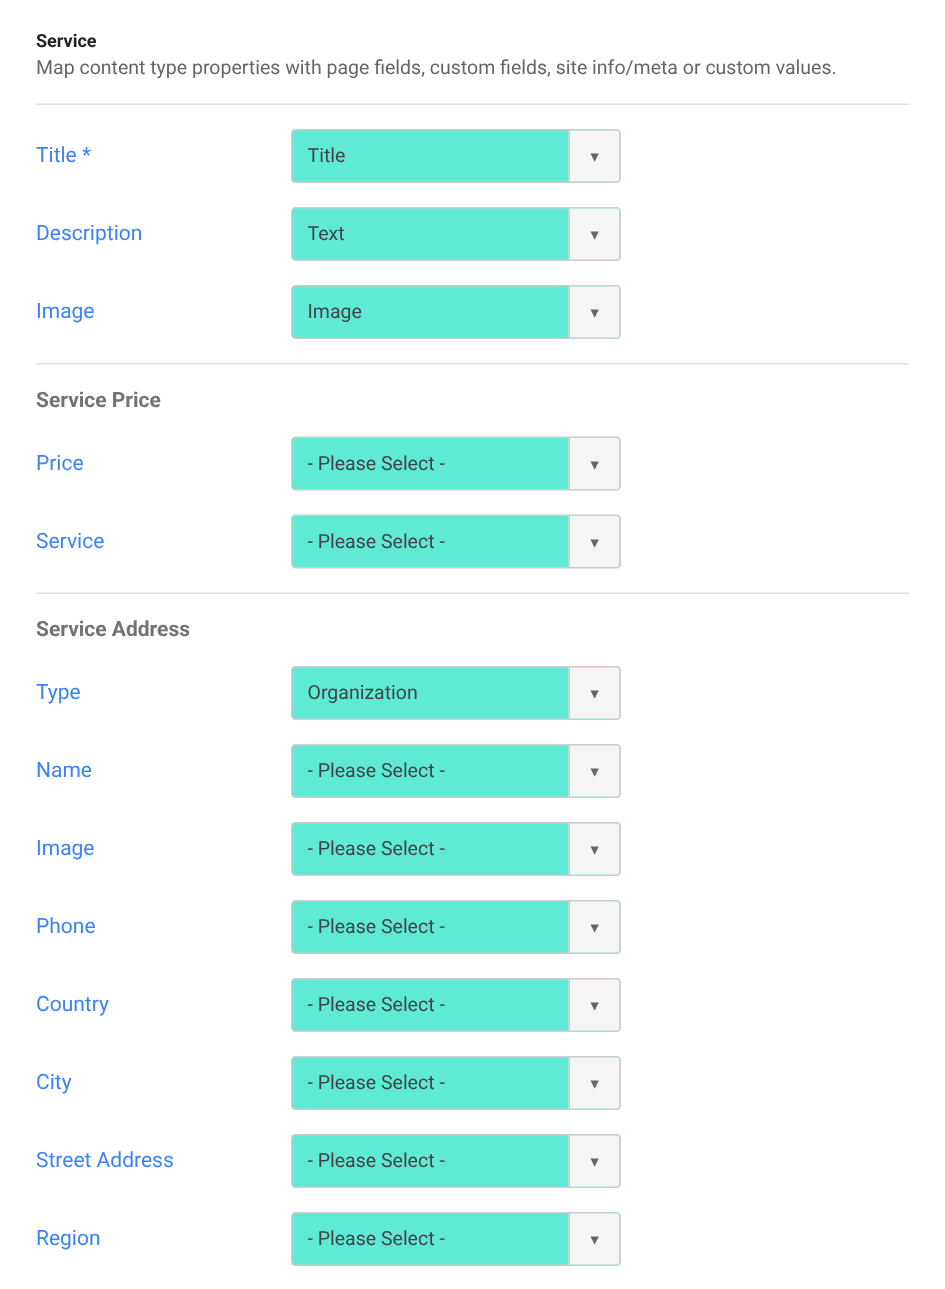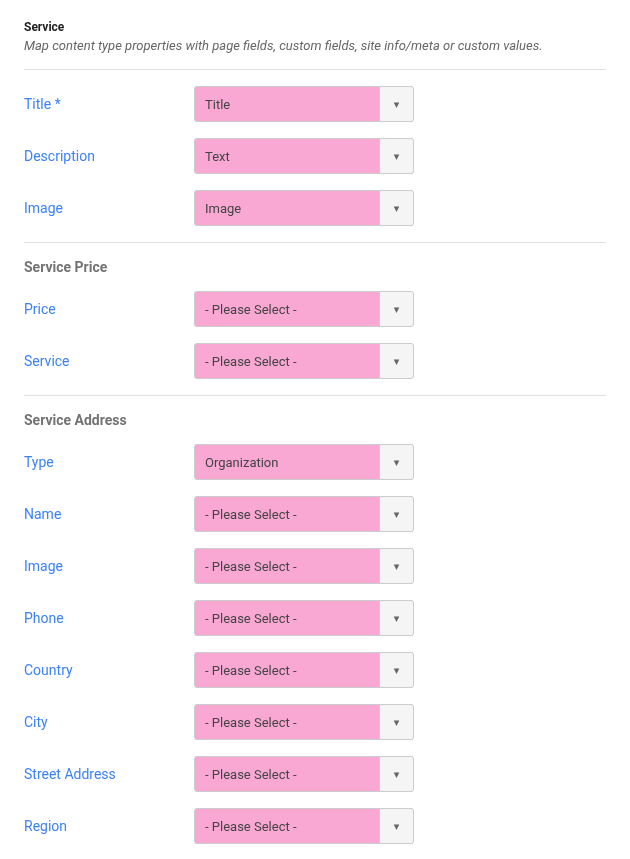--- a/index.html
+++ b/index.html
@@ -25,21 +25,20 @@
       font-size: 12px;
       font-weight: 700;
       color: #222;
       margin-bottom: 4px;
     }
 
     .page-subtitle {
       font-size: 13px;
       color: #666;
       margin-bottom: 16px;
-      font-style: italic;
     }
 
     .divider {
       border: none;
       border-top: 1px solid #e0e0e0;
       margin: 0 0 16px 0;
     }
 
     .section-title {
       font-size: 14px;
@@ -60,21 +59,21 @@
       font-size: 14px;
       color: #3b82f6;
       flex-shrink: 0;
     }
 
     .field-select {
       display: flex;
       align-items: center;
       border: 1px solid #ccc;
       border-radius: 3px;
-      background: #f9a8d4;
+      background: #5eead4;
       width: 220px;
       height: 36px;
       cursor: pointer;
       overflow: hidden;
     }
 
     .field-select-text {
       flex: 1;
       padding: 0 10px;
       font-size: 13px;

